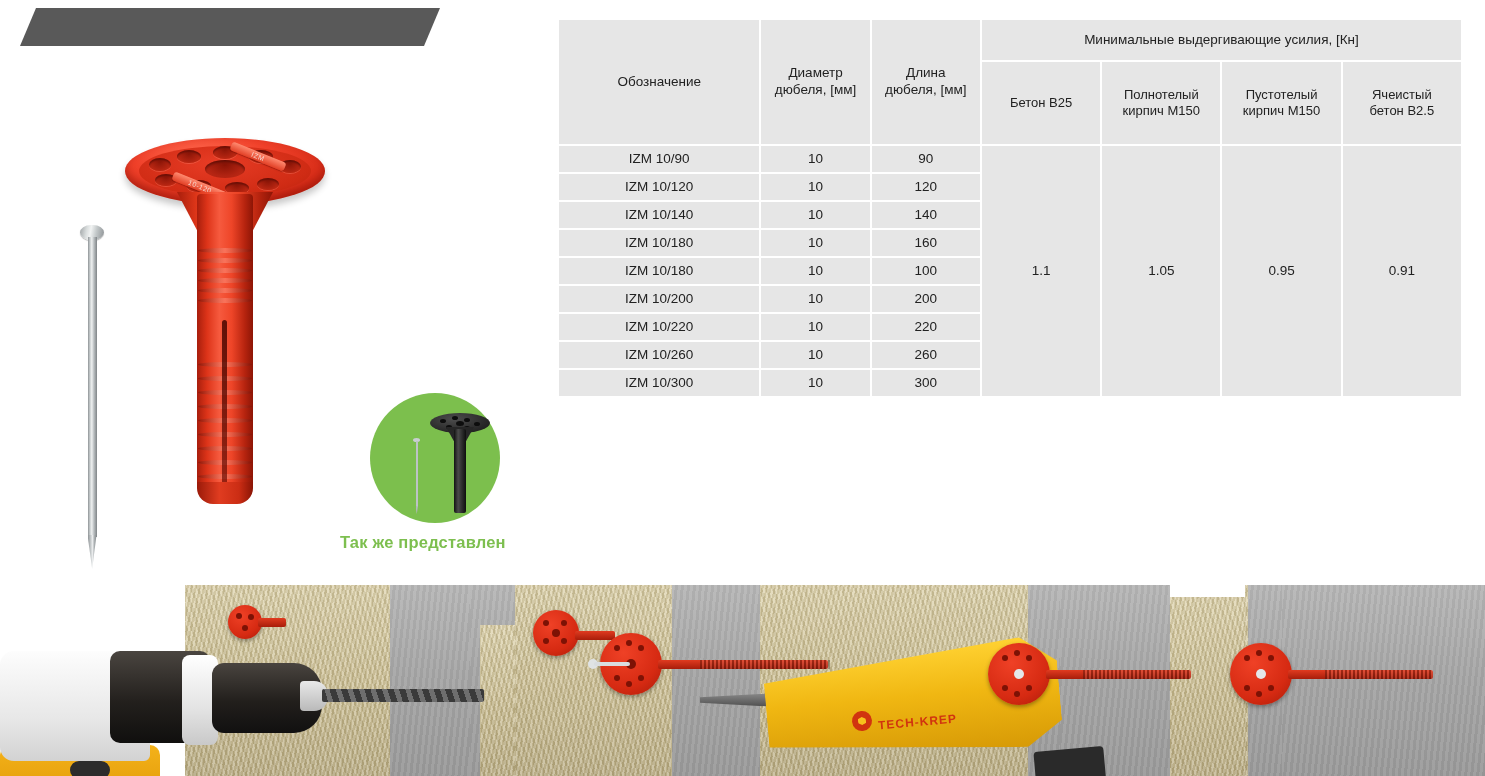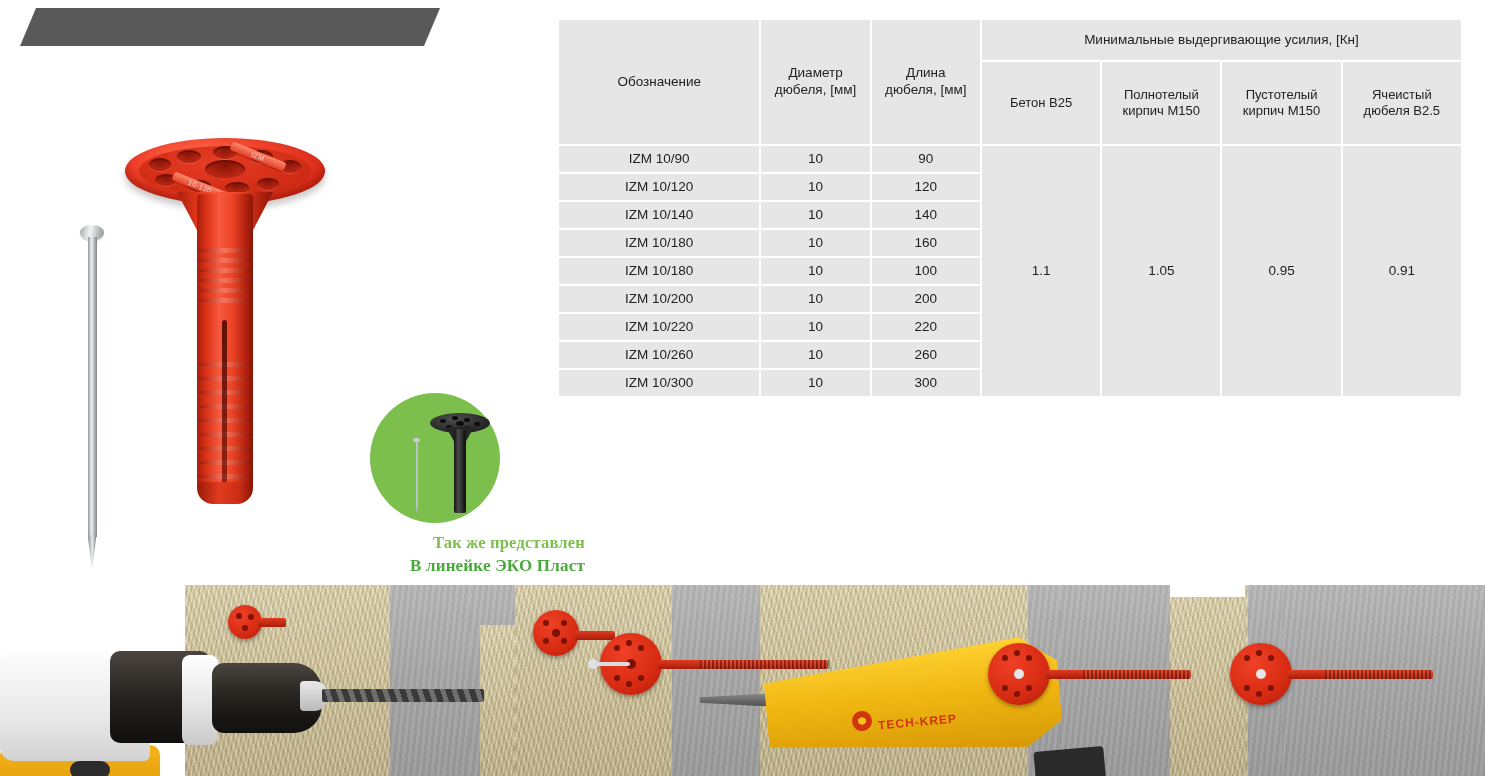--- a/index.html
+++ b/index.html
@@ -115,21 +115,21 @@
     -webkit-clip-path:polygon(0 0,100% 0,50% 100%);clip-path:polygon(0 0,100% 0,50% 100%);}
   .eco-dowel{position:absolute;left:60px;top:20px;width:60px;height:100px;}
   .eco-disc{position:absolute;left:0;top:0;width:60px;height:20px;border-radius:50%;
     background:radial-gradient(ellipse at 40% 30%,#4d4d4d 0%,#2b2b2b 60%,#151515 100%);}
   .eco-disc-h{position:absolute;border-radius:50%;background:#0d0d0d;}
   .eco-shaft{position:absolute;left:24px;top:16px;width:12px;height:84px;
     background:linear-gradient(90deg,#121212,#4a4a4a 35%,#2a2a2a 70%,#0e0e0e);border-radius:2px;}
   .eco-cone{position:absolute;left:16px;top:14px;width:28px;height:14px;background:#262626;
     -webkit-clip-path:polygon(0 0,100% 0,72% 100%,28% 100%);clip-path:polygon(0 0,100% 0,72% 100%,28% 100%);}
 
-  .eco-text{position:absolute;left:-20px;top:140px;width:245px;text-align:right;font-family:Liberation Serif, serif;}
+  .eco-text{position:absolute;left:-20px;top:140px;width:245px;text-align:left;}
   .eco-line1{font-size:16.5px;font-weight:bold;color:#7dbf4f;letter-spacing:.2px;}
   .eco-line2{font-size:17px;font-weight:bold;color:#4aa93c;letter-spacing:.2px;margin-top:3px;}
 
   
   .table{
     position:absolute;left:557px;top:18px;width:906px;
     border-collapse:separate;border-spacing:2px;
     table-layout:fixed;
   }
   .table td,.table th{
@@ -285,21 +285,20 @@
           <div class="eco-disc-h" style="left:16px;top:12px;width:6px;height:4px;"></div>
           <div class="eco-disc-h" style="left:34px;top:13px;width:6px;height:4px;"></div>
           <div class="eco-disc-h" style="left:26px;top:8px;width:8px;height:5px;"></div>
         </div>
         <div class="eco-cone"></div>
         <div class="eco-shaft"></div>
       </div>
     </div>
     <div class="eco-text">
       <div class="eco-line1">Так же представлен</div>
-      <div class="eco-line2">В линейке ЭКО Пласт</div>
     </div>
   </div>
 </div>
 
 <table class="table">
   <colgroup>
     <col class="c-desig">
       <col class="c-dia">
       <col class="c-len">
     <col class="c-f1">
@@ -327,21 +326,21 @@
       <th class="hdr-sub">
         <span>Полнотелый</span><br>
         <span>кирпич М150</span>
       </th>
       <th class="hdr-sub">
         <span>Пустотелый</span><br>
         <span>кирпич М150</span>
       </th>
       <th class="hdr-sub">
         <span>Ячеистый</span><br>
-        <span>дюбеля В2.5</span>
+        <span>бетон В2.5</span>
       </th>
     </tr>
   </thead>
   <tbody>
     <tr>
       <td>IZM  10/90</td>
       <td>10</td>
       <td>90</td>
       <td class="merged" rowspan="9">1.1</td>
       <td class="merged" rowspan="9">1.05</td>

